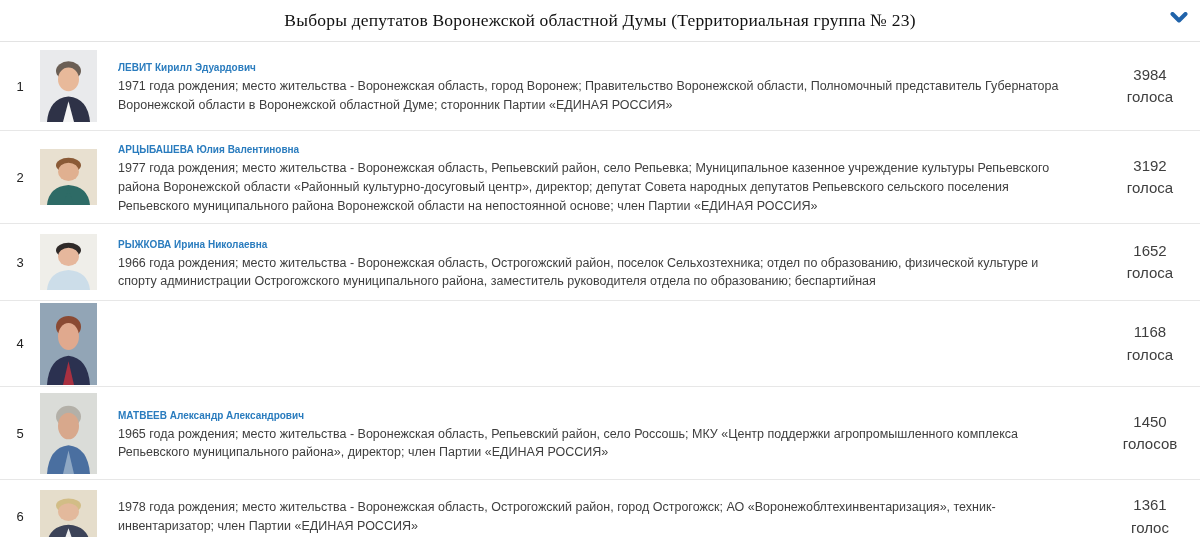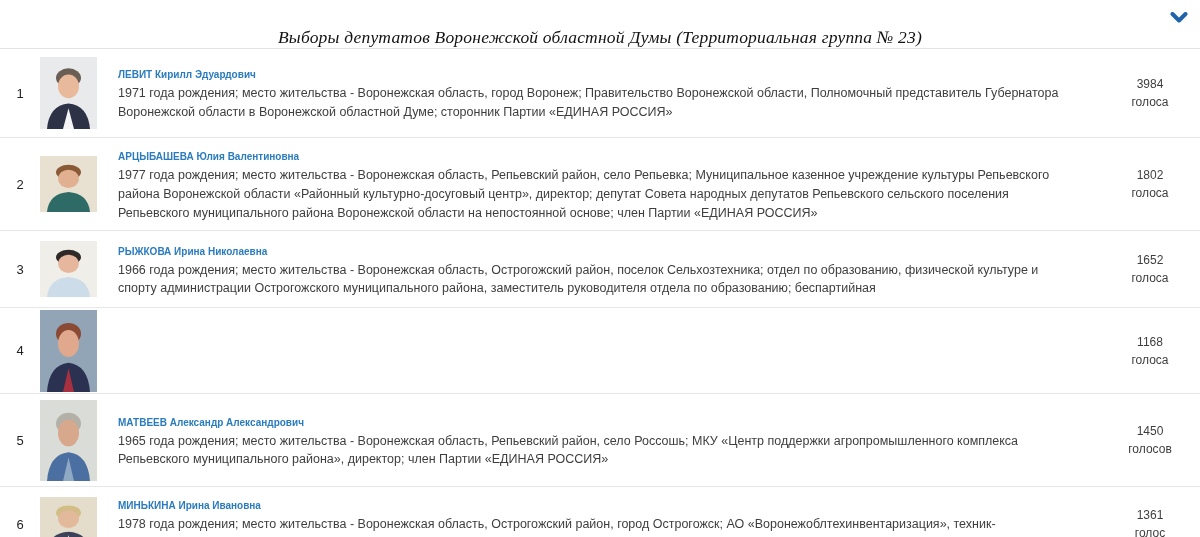--- a/index.html
+++ b/index.html
@@ -7,26 +7,25 @@
   body {
     width: 1200px;
     font-family: "Liberation Sans", sans-serif;
     color: #3e3e3e;
   }
   .page { width: 1200px; }
 
   
   .header {
     position: relative;
-    height: 49px;
+    height: 42px;
     display: flex;
-    align-items: flex-end;
+    align-items: center;
     justify-content: center;
     border-bottom: 1px solid #e3e3e3;
-    font-style: italic;
   }
   .page-title {
     font-family: "Liberation Serif", serif;
     font-size: 17.5px;
     color: #111111;
     letter-spacing: 0.2px;
   }
   .collapse-btn {
     position: absolute;
     right: 10px;
@@ -90,21 +89,21 @@
   }
   .candidate-bio {
     font-size: 12.5px;
     line-height: 1.5;
     color: #3e3e3e;
   }
   .votes-cell {
     flex: 0 0 92px;
     width: 92px;
     text-align: center;
-    font-size: 12px;
+    font-size: 15px;
     line-height: 1.5;
     color: #3e3e3e;
     padding-right: 8px;
   }
 </style>
 </head>
 <body>
 
 <div class="page">
 
@@ -148,21 +147,21 @@
         <ellipse cx="28.5" cy="31" rx="10.5" ry="12.5" fill="#e0b090"></ellipse>
         <path d="M7 76 Q9 51 28.5 49 Q48 51 50 76 Z" fill="#2e6b66"></path>
         <path d="M23 76 L28.5 54 L34 76 Z" fill="#2e6b66"></path>
       </svg>
     </div>
     <div class="info-cell">
       <a class="candidate-name">АРЦЫБАШЕВА Юлия Валентиновна</a>
       <div class="candidate-bio">1977 года рождения; место жительства - Воронежская область, Репьевский район, село Репьевка; Муниципальное казенное учреждение культуры Репьевского района Воронежской области «Районный культурно-досуговый центр», директор; депутат Совета народных депутатов Репьевского сельского поселения Репьевского муниципального района Воронежской области на непостоянной основе; член Партии «ЕДИНАЯ РОССИЯ»</div>
     </div>
     <div class="votes-cell">
-      <div>1802</div>
+      <div>3192</div>
       <div>голоса</div>
     </div>
   </div>
 
   <div class="row">
     <div class="num-cell">3</div>
     <div class="photo-cell">
       <svg viewBox="0 0 57 76" preserveAspectRatio="none">
         <rect x="0" y="0" width="57" height="76" fill="#efeee9"></rect>
         <ellipse cx="28.5" cy="22" rx="12.5" ry="10" fill="#2f2a28"></ellipse>
@@ -226,21 +225,20 @@
     <div class="photo-cell">
       <svg viewBox="0 0 57 76" preserveAspectRatio="none">
         <rect x="0" y="0" width="57" height="76" fill="#e5ddcb"></rect>
         <ellipse cx="28.5" cy="22" rx="12.5" ry="10" fill="#d2bd86"></ellipse>
         <ellipse cx="28.5" cy="31" rx="10.5" ry="12.5" fill="#e3b99c"></ellipse>
         <path d="M7 76 Q9 51 28.5 49 Q48 51 50 76 Z" fill="#3c4358"></path>
         <path d="M23 76 L28.5 54 L34 76 Z" fill="#eeeeee"></path>
       </svg>
     </div>
     <div class="info-cell">
-      <a class="candidate-name">МИНЬКИНА Ирина Ивановна</a>
       <div class="candidate-bio">1978 года рождения; место жительства - Воронежская область, Острогожский район, город Острогожск; АО «Воронежоблтехинвентаризация», техник-инвентаризатор; член Партии «ЕДИНАЯ РОССИЯ»</div>
     </div>
     <div class="votes-cell">
       <div>1361</div>
       <div>голос</div>
     </div>
   </div>
 </div>
 
 </div>

